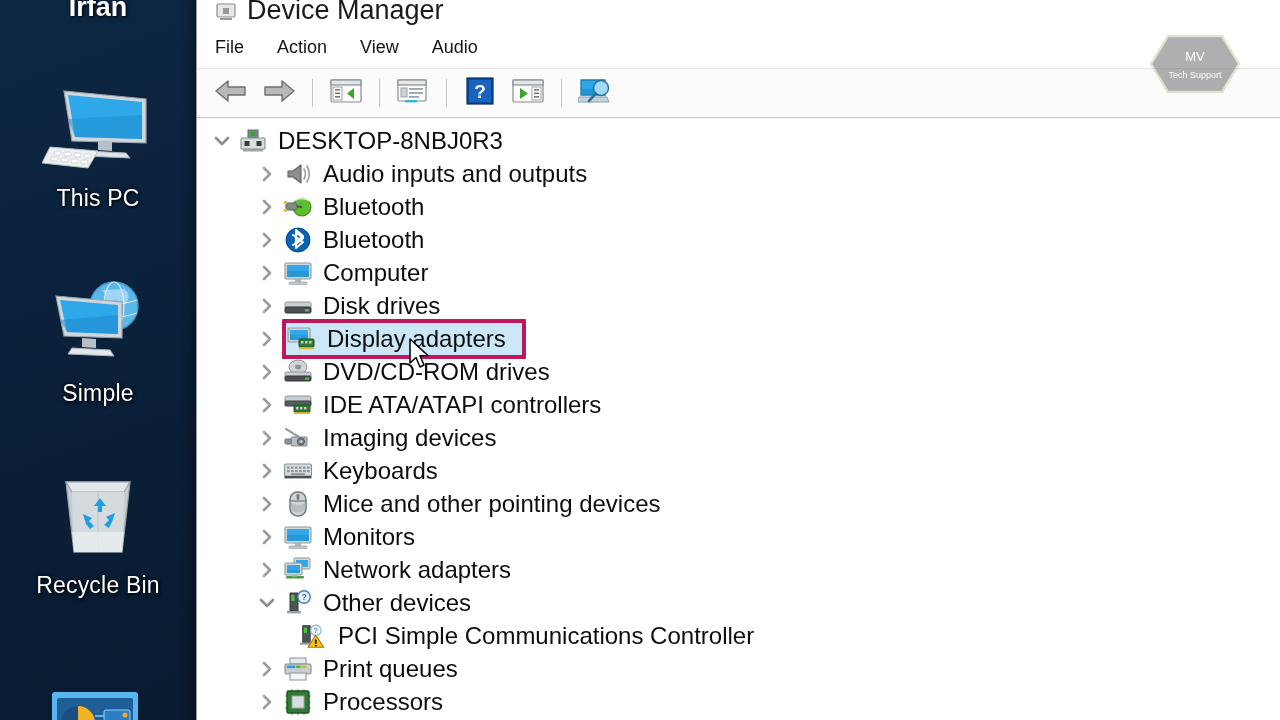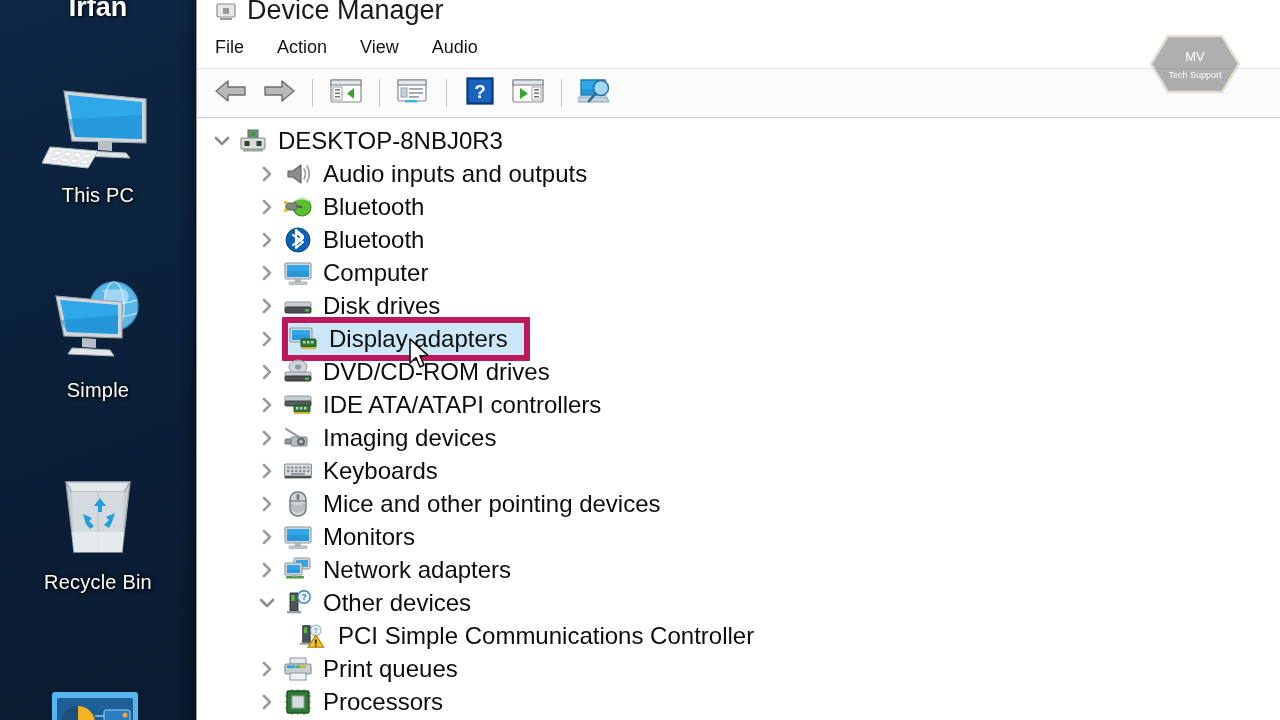--- a/index.html
+++ b/index.html
@@ -19,21 +19,21 @@
   
   #icon-column {
     position: absolute; left: 0; top: 0;
     width: 225px; height: 720px;
   }
   .desk-icon {
     position: absolute;
     width: 186px;
     text-align: center;
     color: #ffffff;
-    font-size: 20px;
+    font-size: 23px;
     text-shadow: 1px 1px 3px rgba(0,0,0,.9), 0 0 4px rgba(0,0,0,.8);
     letter-spacing: .2px;
   }
   .desk-icon .glyph { display:block; margin: 0 auto 6px auto; }
   .desk-label { display:block; line-height: 1.15; }
 
   
   #user-name {
     position: absolute; left: 0; top: -8px;
     width: 196px; text-align: center;
@@ -134,21 +134,21 @@
     width: 30px; height: 30px; flex: none;
     margin-right: 10px;
     display: flex; align-items: center; justify-content: center;
   }
   .tree-row .row-label { padding-right: 8px; }
   .tree-row.depth0 { padding-left: 10px; }
   .tree-row.depth1 { padding-left: 55px; }
   .tree-row.depth2 { padding-left: 100px; }
   .tree-row.selected .hit {
     background: #cce8f8;
-    border: 6px solid #be185d;
+    border: 4px solid #be185d;
     border-radius: 1px;
   }
   .hit { display: flex; align-items: center; padding: 1px 8px 1px 1px; }
 
   
   #watermark {
     position: absolute; left: 1148px; top: 33px;
     width: 94px; height: 62px;
     opacity: .55;
     pointer-events: none;

